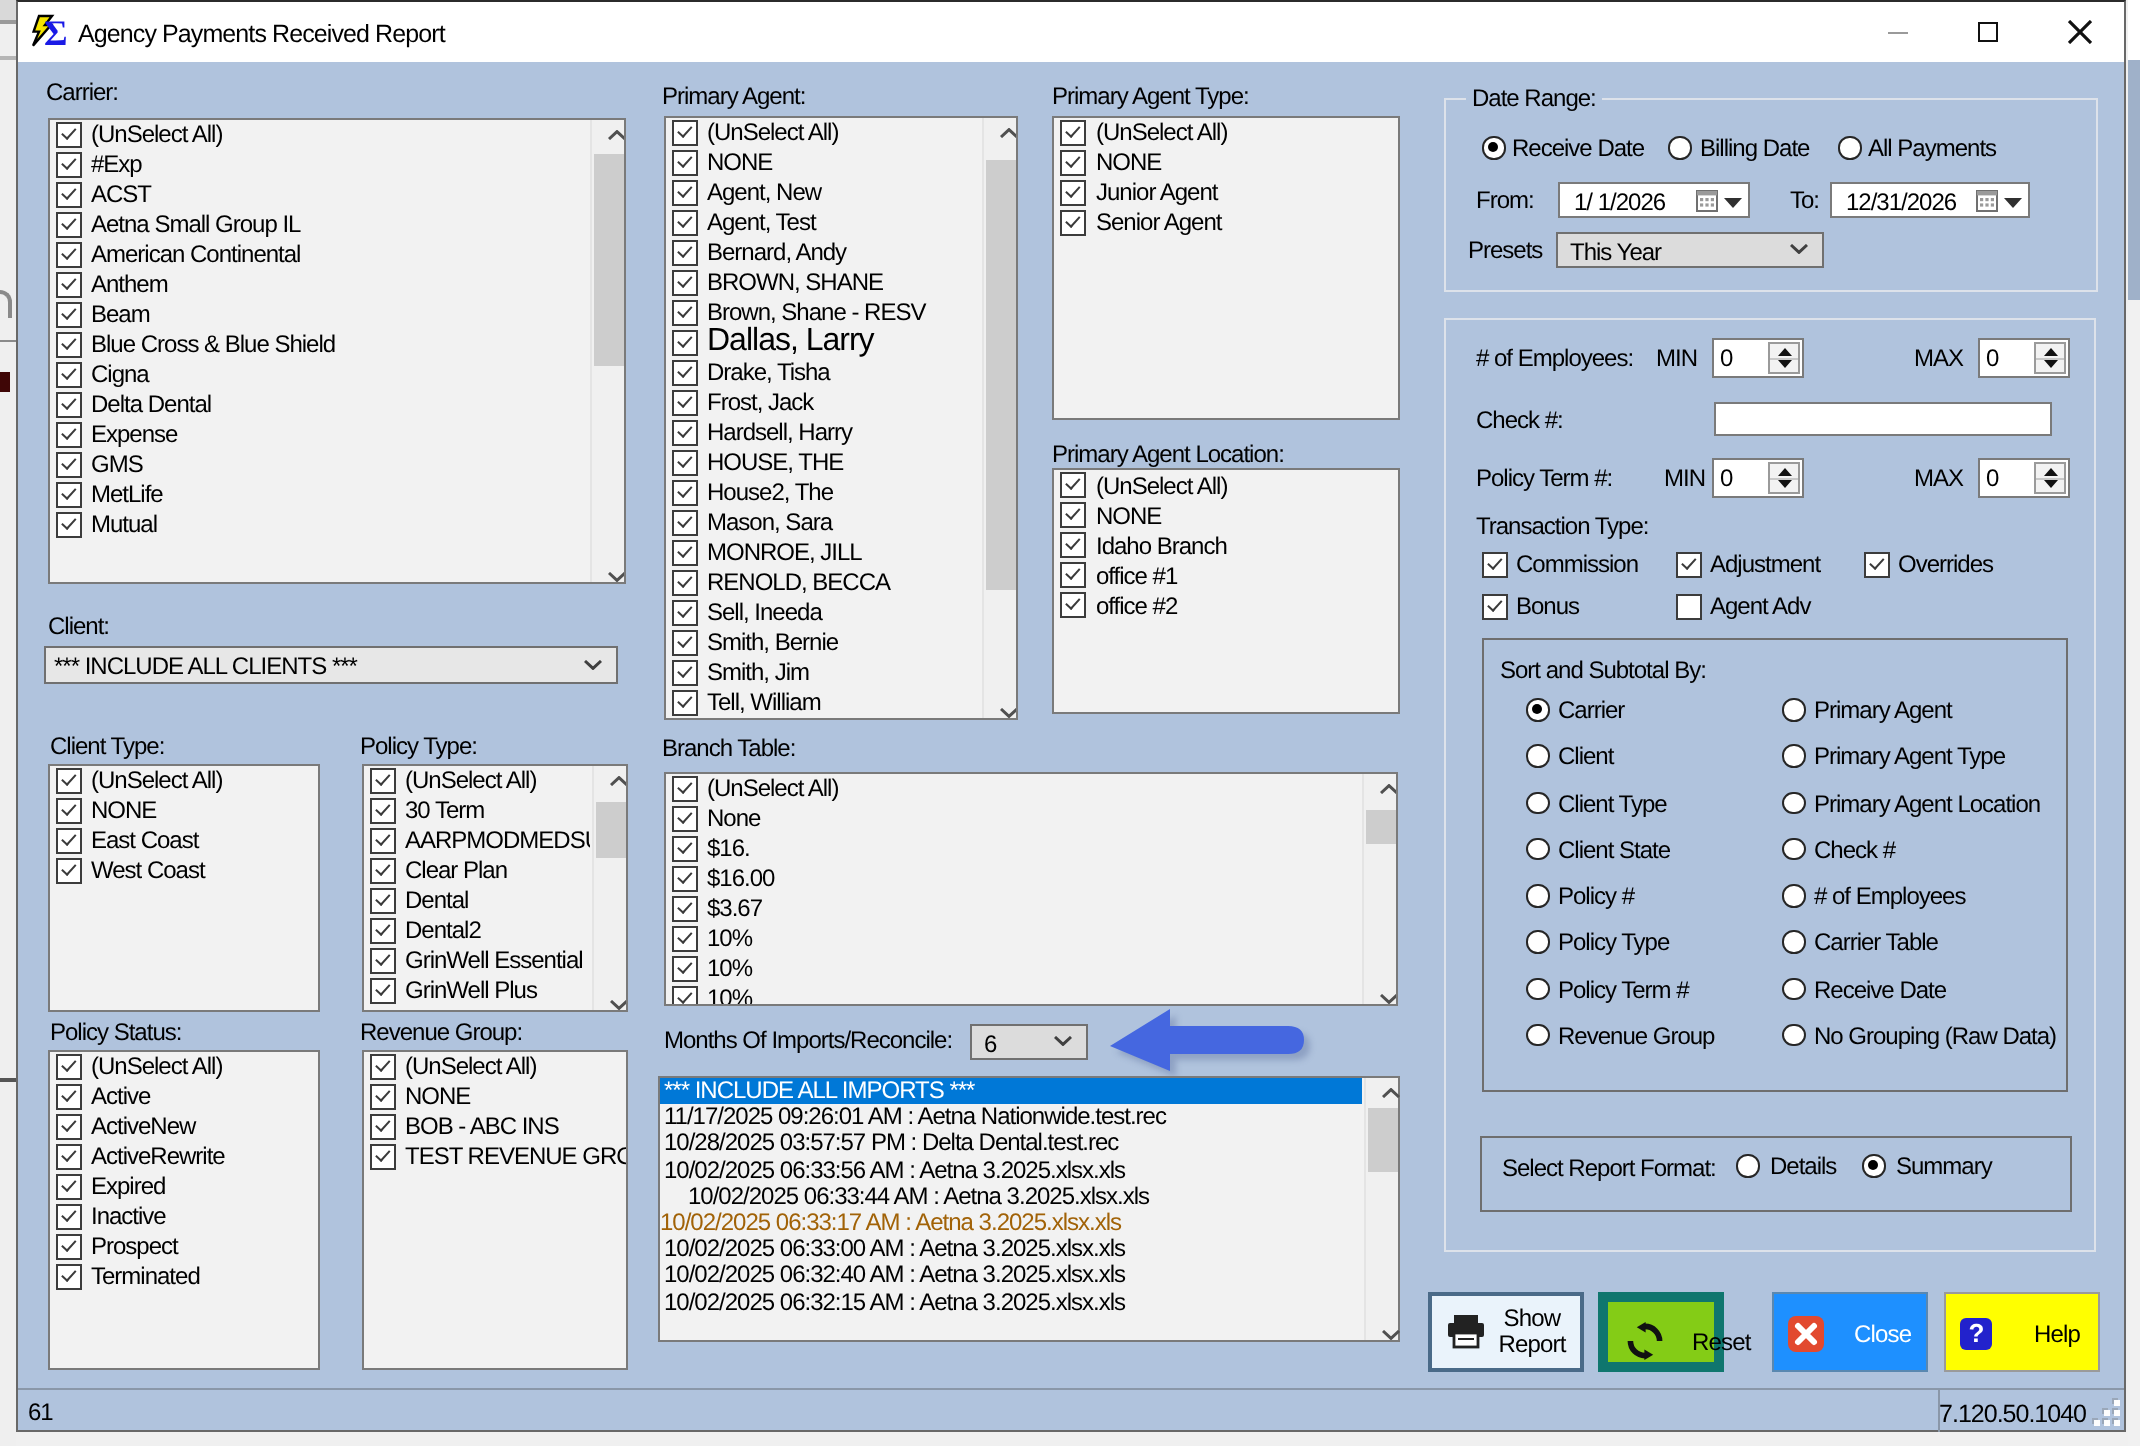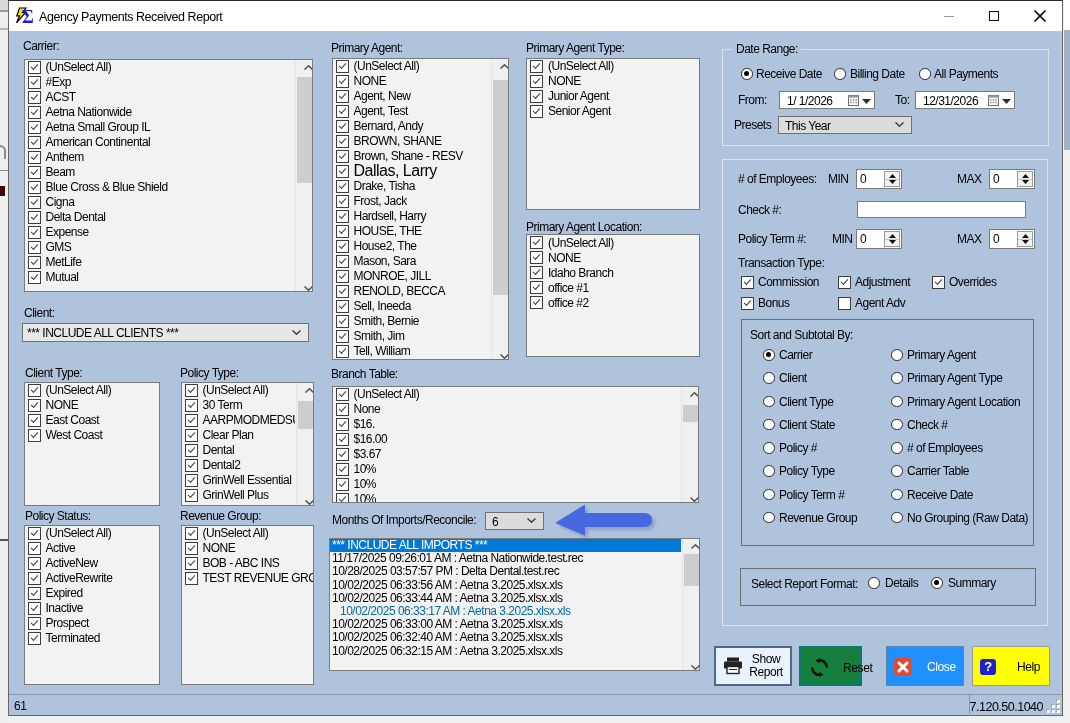--- a/index.html
+++ b/index.html
@@ -51,21 +51,20 @@
 <div style="position:absolute;left:980px;top:9.5px;width:10px;height:10px;border:1.6px solid #111"></div>
 <svg style="position:absolute;left:1025px;top:9px" width="12" height="12" viewBox="0 0 12 12">
       <path d="M0.5 0.5 L11.5 11.5 M11.5 0.5 L0.5 11.5" stroke="#111" stroke-width="1.6"></path>
     </svg>
 <div class="lab" style="left:14px;top:38px">Carrier:</div>
 <div class="lb" style="left:14.5px;top:57.5px;width:289px;height:233px;overflow:hidden">
       <div style="position:absolute;left:0;top:0;right:18px;overflow:hidden;height:231px">
         <div class="row" style="height:15.0px;font-size:12px"><span class="ck c"></span>(UnSelect All)</div>
         <div class="row" style="height:15.0px;font-size:12px"><span class="ck c"></span>#Exp</div>
         <div class="row" style="height:15.0px;font-size:12px"><span class="ck c"></span>ACST</div>
-        <div class="row" style="height:15.0px;font-size:12px"><span class="ck c"></span>Aetna Nationwide</div>
         <div class="row" style="height:15.0px;font-size:12px"><span class="ck c"></span>Aetna Small Group IL</div>
         <div class="row" style="height:15.0px;font-size:12px"><span class="ck c"></span>American Continental</div>
         <div class="row" style="height:15.0px;font-size:12px"><span class="ck c"></span>Anthem</div>
         <div class="row" style="height:15.0px;font-size:12px"><span class="ck c"></span>Beam</div>
         <div class="row" style="height:15.0px;font-size:12px"><span class="ck c"></span>Blue Cross &amp; Blue Shield</div>
         <div class="row" style="height:15.0px;font-size:12px"><span class="ck c"></span>Cigna</div>
         <div class="row" style="height:15.0px;font-size:12px"><span class="ck c"></span>Delta Dental</div>
         <div class="row" style="height:15.0px;font-size:12px"><span class="ck c"></span>Expense</div>
         <div class="row" style="height:15.0px;font-size:12px"><span class="ck c"></span>GMS</div>
         <div class="row" style="height:15.0px;font-size:12px"><span class="ck c"></span>MetLife</div>
@@ -229,22 +228,22 @@
 <path d="M12 27 L42 8.5 L42 17 L101 17 Q109 17 109 24 Q109 31 101 31 L42 31 L42 39.5 Z" fill="rgba(40,60,120,0.25)" style="filter:blur(1.5px)"></path>
 <path d="M9 24 L39 5.5 L39 14 L98 14 Q106 14 106 21 Q106 28 98 28 L39 28 L39 36.5 Z" fill="#4567E0"></path>
 </g>
     </svg>
 <div class="lb" style="left:320px;top:537px;width:371px;height:133px">
       <div style="position:absolute;left:0;top:0;right:18px;overflow:hidden">
         <div style="height:13.2px;background:#0078D7;color:#fff;font-size:12px;letter-spacing:-0.5px;line-height:13px;padding-left:2px;white-space:nowrap">*** INCLUDE ALL IMPORTS ***</div>
         <div style="height:13.2px;color:#000;font-size:12px;letter-spacing:-0.5px;line-height:13px;padding-left:2px;white-space:nowrap">11/17/2025 09:26:01 AM : Aetna Nationwide.test.rec</div>
         <div style="height:13.2px;color:#000;font-size:12px;letter-spacing:-0.5px;line-height:13px;padding-left:2px;white-space:nowrap">10/28/2025 03:57:57 PM : Delta Dental.test.rec</div>
         <div style="height:13.2px;color:#000;font-size:12px;letter-spacing:-0.5px;line-height:13px;padding-left:2px;white-space:nowrap">10/02/2025 06:33:56 AM : Aetna 3.2025.xlsx.xls</div>
-        <div style="height:13.2px;color:#000;font-size:12px;letter-spacing:-0.5px;line-height:13px;padding-left:2px;white-space:nowrap">10/02/2025 06:33:44 AM : Aetna 3.2025.xlsx.xls</div>
-        <div style="height:13.2px;color:#0369a1;font-size:12px;letter-spacing:-0.5px;line-height:13px;padding-left:10px;white-space:nowrap">10/02/2025 06:33:17 AM : Aetna 3.2025.xlsx.xls</div>
+        <div style="height:13.2px;color:#000;font-size:12px;letter-spacing:-0.5px;line-height:13px;padding-left:14px;white-space:nowrap">10/02/2025 06:33:44 AM : Aetna 3.2025.xlsx.xls</div>
+        <div style="height:13.2px;color:#a16207;font-size:12px;letter-spacing:-0.5px;line-height:13px;padding-left:0;white-space:nowrap">10/02/2025 06:33:17 AM : Aetna 3.2025.xlsx.xls</div>
         <div style="height:13.2px;color:#000;font-size:12px;letter-spacing:-0.5px;line-height:13px;padding-left:2px;white-space:nowrap">10/02/2025 06:33:00 AM : Aetna 3.2025.xlsx.xls</div>
         <div style="height:13.2px;color:#000;font-size:12px;letter-spacing:-0.5px;line-height:13px;padding-left:2px;white-space:nowrap">10/02/2025 06:32:40 AM : Aetna 3.2025.xlsx.xls</div>
         <div style="height:13.2px;color:#000;font-size:12px;letter-spacing:-0.5px;line-height:13px;padding-left:2px;white-space:nowrap">10/02/2025 06:32:15 AM : Aetna 3.2025.xlsx.xls</div>
       </div>
       <div class="sb">
         <div style="position:absolute;left:4px;top:5px">
           <svg width="9" height="5" viewBox="0 0 9 5">
             <path d="M0.5 4.5 L4.5 0.8 L8.5 4.5" fill="none" stroke="#505050" stroke-width="1.5"></path>
           </svg>
         </div>
@@ -441,21 +440,21 @@
     <div class="lab" style="left:939px;top:575px;font-size:12px">Summary</div>
 <div class="btn" style="left:705px;top:645px;width:78px;height:40px;background:#EAF3FB;border:2px solid #4a6a88">
 <svg width="20" height="18" viewBox="0 0 20 18" style="margin-right:6px">
 <rect x="4" y="0.5" width="12" height="4" fill="#222"></rect>
 <rect x="1" y="4.5" width="18" height="7" rx="1" fill="#222"></rect>
 <rect x="4" y="9.5" width="12" height="7" fill="#fff" stroke="#222" stroke-width="1.4"></rect>
 <line x1="6" y1="12.5" x2="14" y2="12.5" stroke="#222" stroke-width="1"></line>
 </svg>
 <div style="text-align:center;line-height:13px">Show<br>Report</div>
     </div>
-<div class="btn" style="left:790px;top:645px;width:63px;height:40px;background:#15803d;border:2px solid #0f766e">
+<div class="btn" style="left:790px;top:645px;width:63px;height:40px;background:#84cc16;border:5px solid #0f766e">
 <svg width="19" height="19" viewBox="0 0 19 19" style="position:absolute;left:9px;top:10px">
 <path d="M9.5 2.2 A7.3 7.3 0 0 1 16.8 9.5" fill="none" stroke="#111" stroke-width="2.8"></path>
 <path d="M9.5 16.8 A7.3 7.3 0 0 1 2.2 9.5" fill="none" stroke="#111" stroke-width="2.8"></path>
 <polygon points="9.8,0 9.8,5.2 5.4,2.6" fill="#111"></polygon>
 <polygon points="9.2,13.8 9.2,19 13.6,16.4" fill="#111"></polygon>
 </svg>
 <span style="position:absolute;left:42px;top:13px">Reset</span>
     </div>
 <div class="btn" style="left:877px;top:645px;width:78px;height:40px;background:#1E90FF;border:1px solid #5a88b0">
 <div style="position:absolute;left:7px;top:11px;width:18px;height:18px;background:#E2492F;border-radius:4px">

